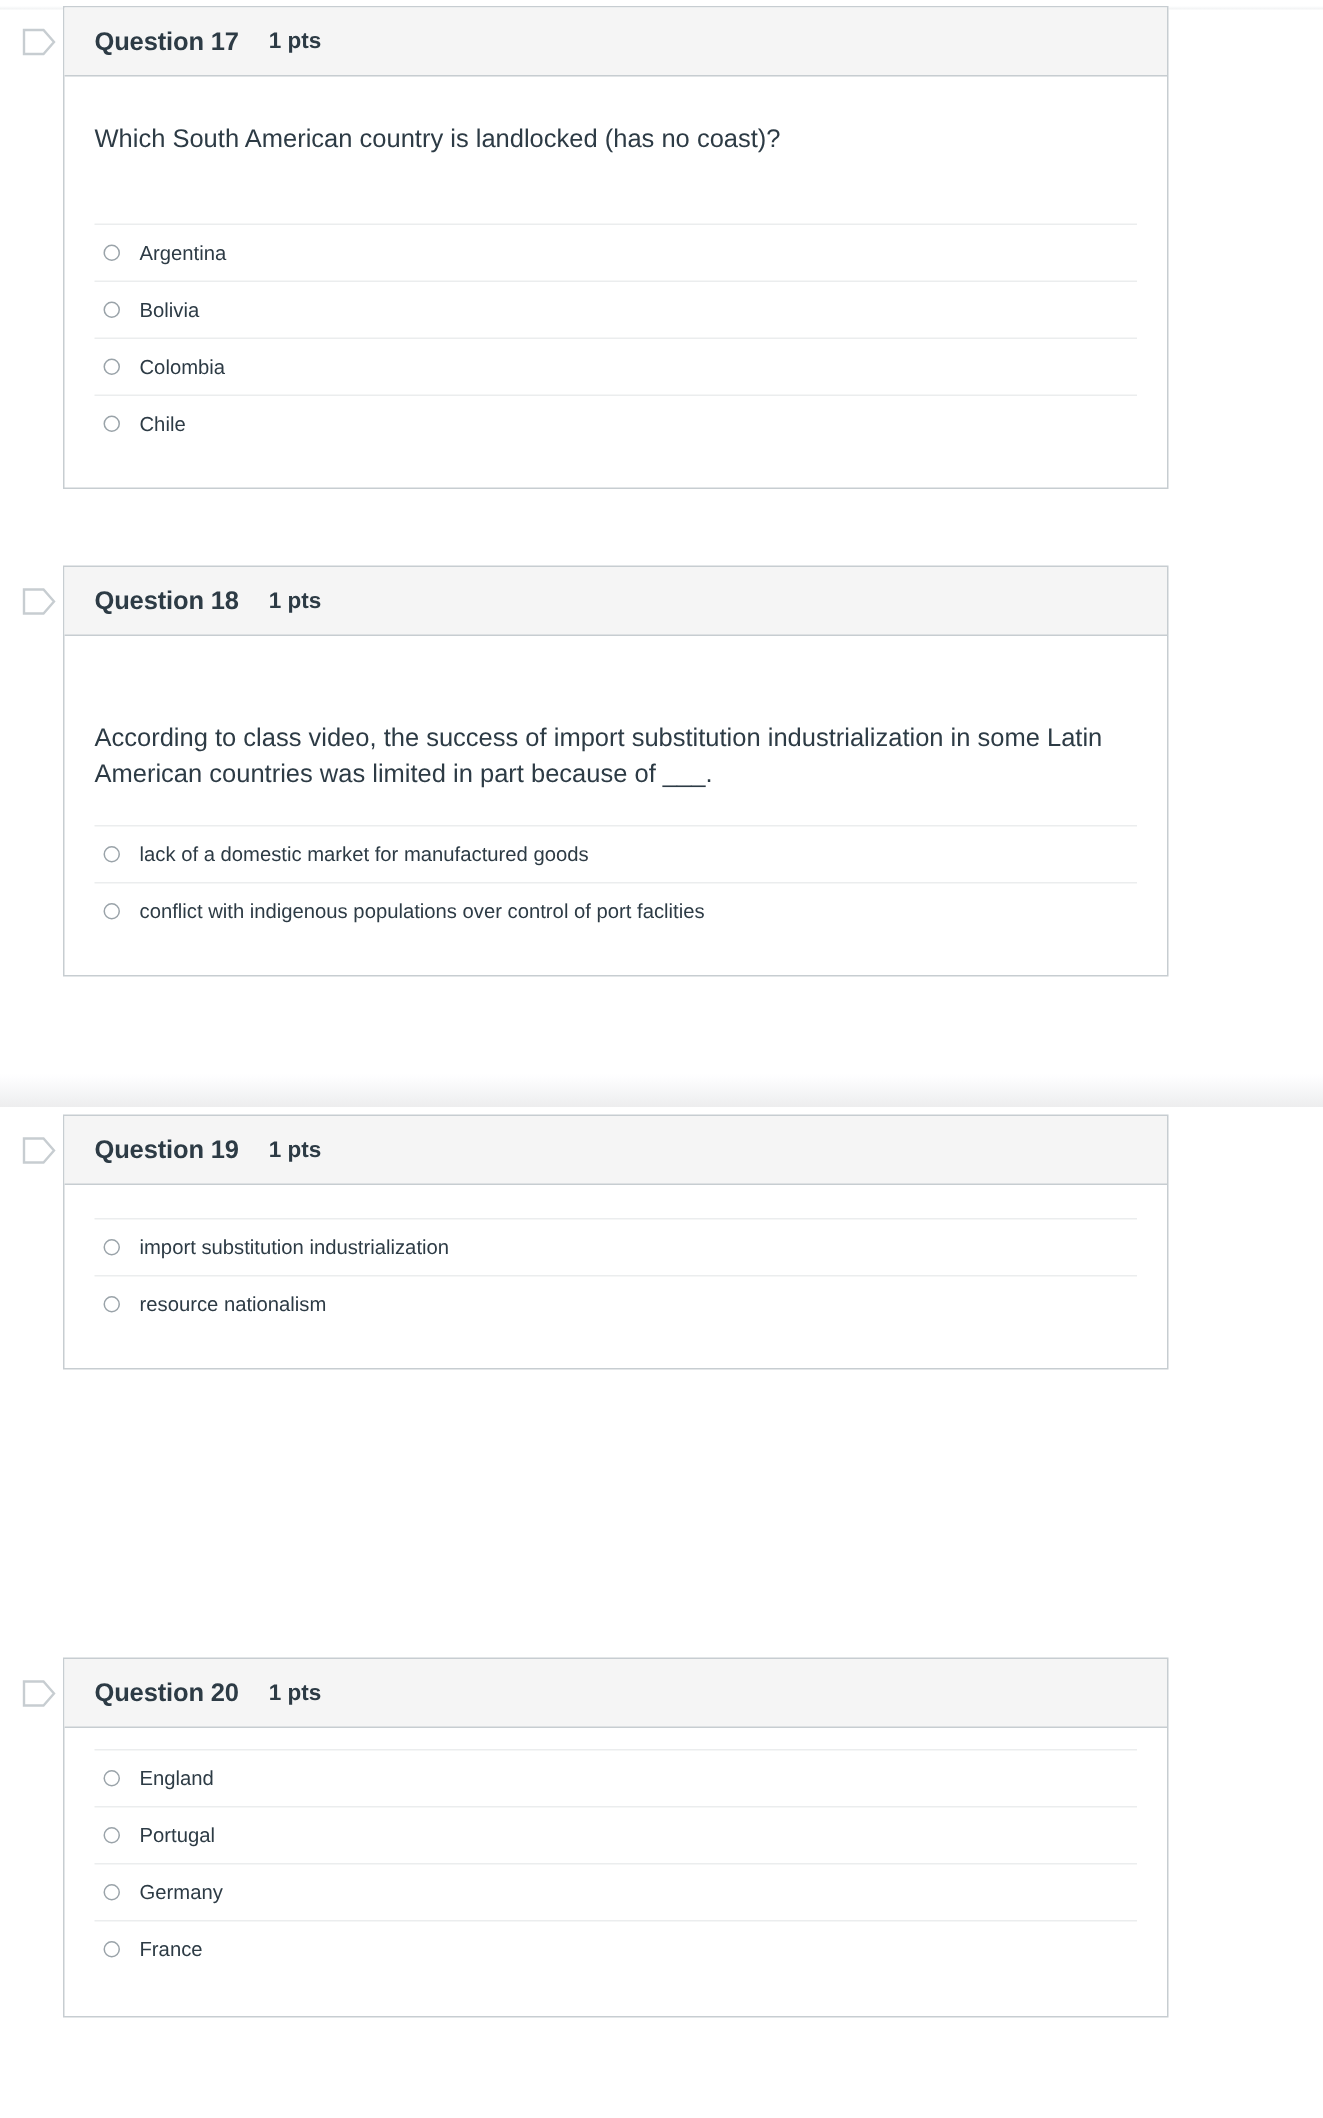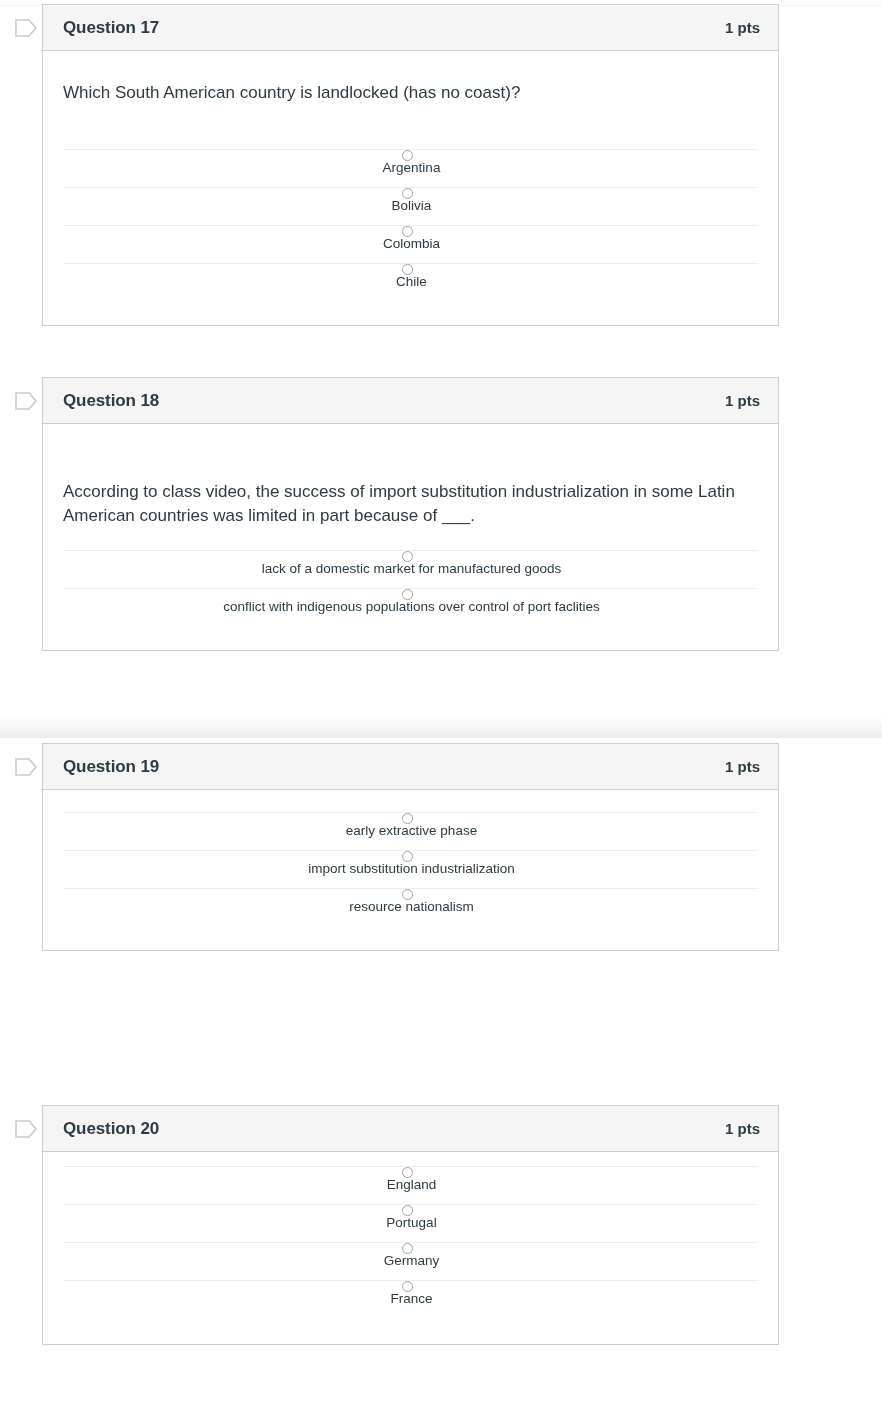--- a/index.html
+++ b/index.html
@@ -55,36 +55,36 @@
     left: 28px;
     right: 0;
     top: 0;
     background: #ffffff;
     border: 1px solid #c7cdd1;
   }
 
   .q-header {
     display: flex;
     align-items: center;
-    justify-content: space-between;
     height: 46px;
     padding: 0 18px 0 20px;
     background: #f5f5f5;
     border-bottom: 1px solid #c7cdd1;
   }
   .q-title {
     font-size: 17px;
     font-weight: bold;
     color: #2d3b45;
     letter-spacing: -0.1px;
   }
   .q-points {
     font-size: 15px;
     font-weight: bold;
     color: #2d3b45;
+    margin-left: 20px;
   }
 
   .q-body { padding: 0 20px; }
 
   .q-text {
     font-size: 17px;
     line-height: 24px;
     color: #2d3b45;
     padding-top: 30px;
     padding-bottom: 0;
@@ -95,21 +95,20 @@
   .spacer-md { height: 22px; }
   .spacer-sm { height: 14px; }
 
   .answers { margin: 0; padding: 0; list-style: none; }
   .answer-row {
     display: flex;
     align-items: center;
     height: 38px;
     border-top: 1px solid #ebedee;
     padding-left: 2px;
-    flex-direction: column;
   }
   .answer-row:last-child { }
 
   .radio {
     flex: 0 0 auto;
     width: 11px;
     height: 11px;
     border-radius: 50%;
     border: 1px solid #9aa3a9;
     background: #ffffff;
@@ -207,24 +206,20 @@
     <div class="q-card">
       <div class="q-header">
         <span class="q-title">Question 19</span>
         <span class="q-points">1 pts</span>
       </div>
       <div class="q-body">
         <div class="spacer-md"></div>
         <ul class="answers">
           <li class="answer-row">
             <span class="radio"></span>
-            <span class="answer-label">early extractive phase</span>
-          </li>
-          <li class="answer-row">
-            <span class="radio"></span>
             <span class="answer-label">import substitution industrialization</span>
           </li>
           <li class="answer-row">
             <span class="radio"></span>
             <span class="answer-label">resource nationalism</span>
           </li>
         </ul>
         <div class="card-bottom-pad" style="height:24px;"></div>
       </div>
     </div>

